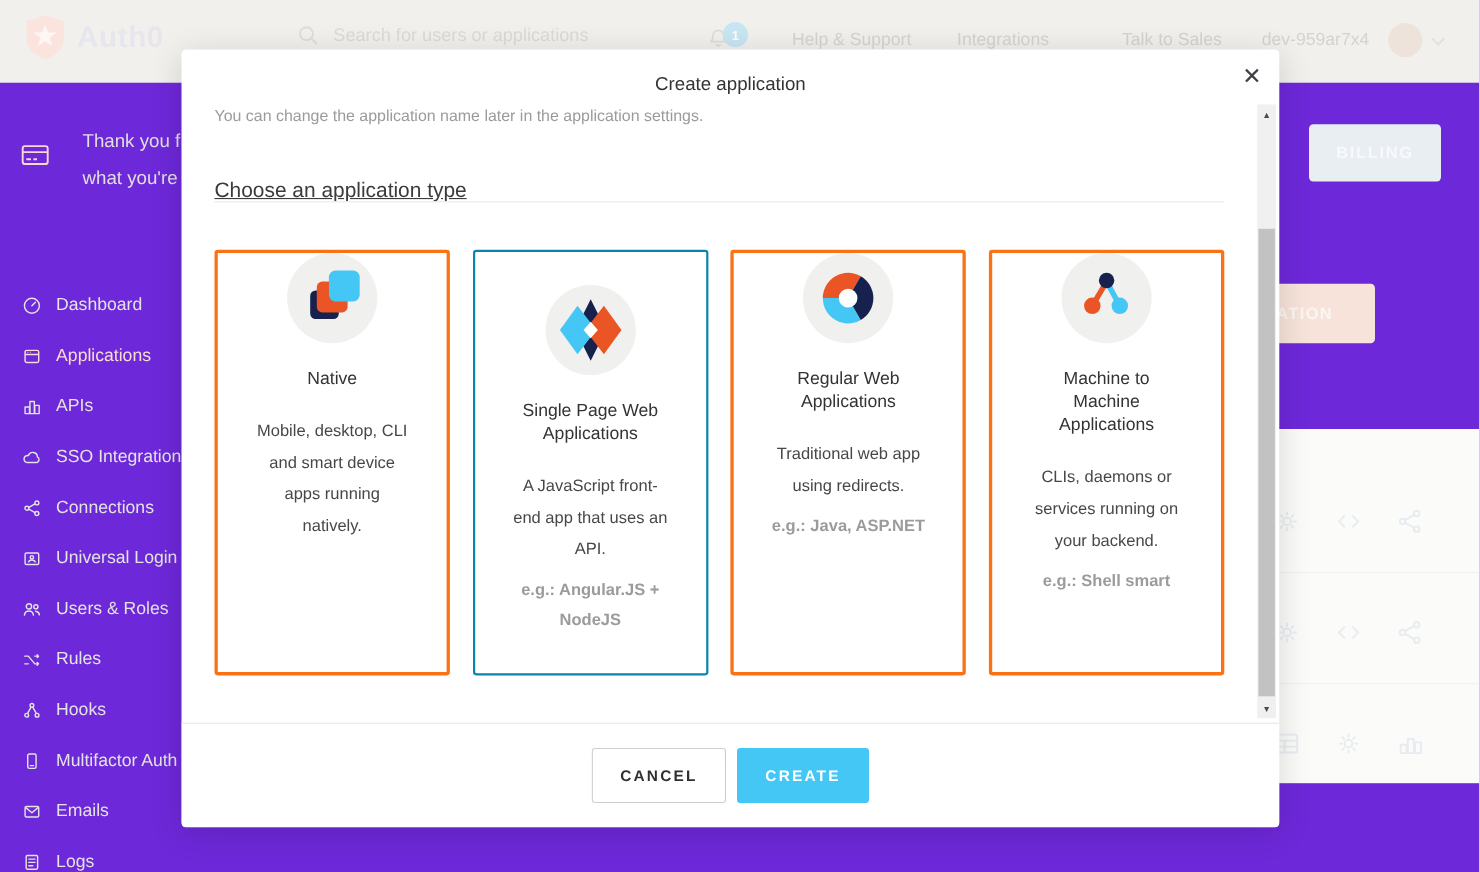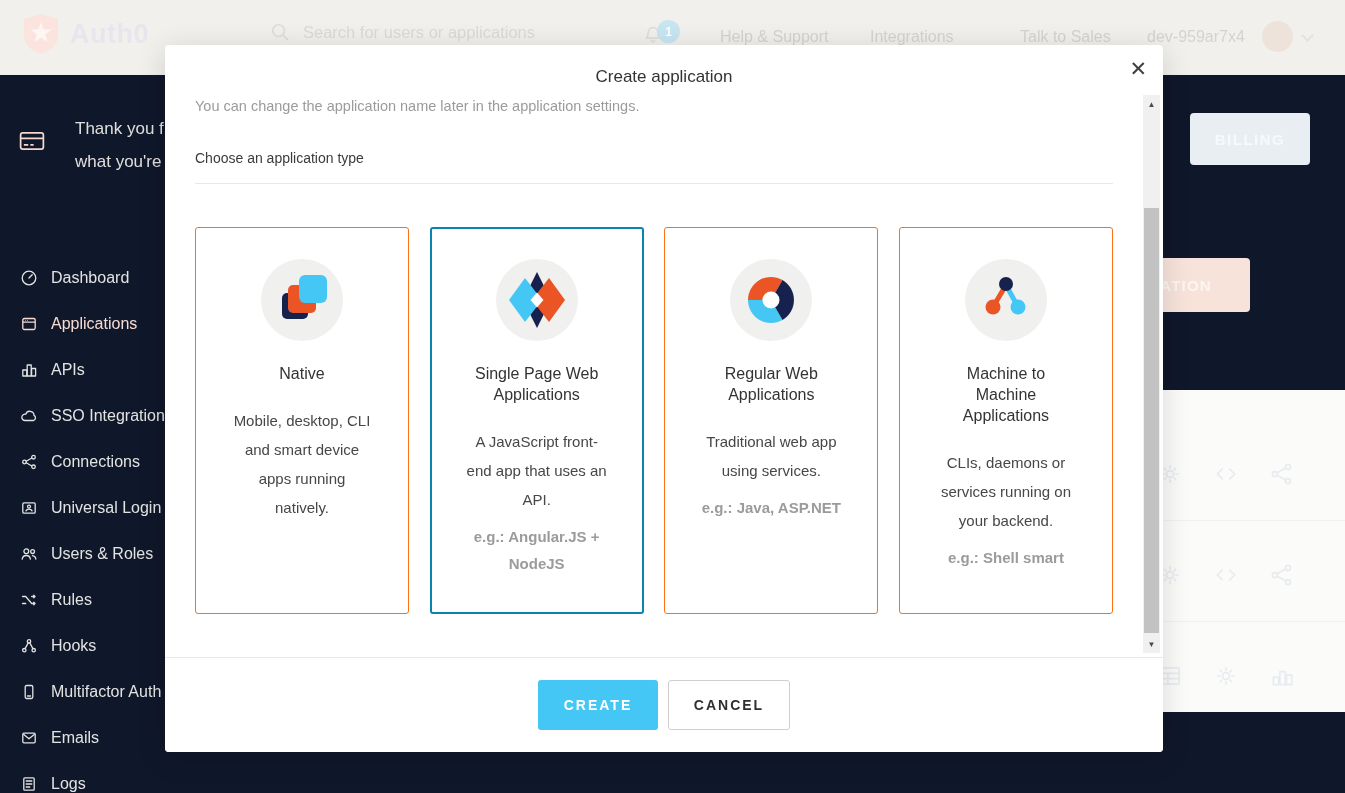--- a/index.html
+++ b/index.html
@@ -1,18 +1,18 @@
 <!DOCTYPE html>
 <html><head>
 <meta charset="utf-8">
 <style>
   * { margin:0; padding:0; box-sizing:border-box; }
   html,body { width:1345px; height:793px; }
   body { font-family:"Liberation Sans", sans-serif; background:#f4f3f1; }
-  #app { position:relative; width:1345px; height:793px; overflow:hidden; background:#0f172a; }
+  #app { position:relative; width:1345px; height:793px; overflow:hidden; background:#6d28d9; }
   svg { display:block; }
 
   
   .topnav { position:absolute; left:0; top:0; width:1345px; height:75px; background:#f2f0ed; border-bottom:1px solid #efedea; }
   .logo { position:absolute; left:22px; top:13px; display:flex; align-items:center; }
   .logo-text { margin-left:10px; font-size:27px; font-weight:bold; color:#e7e6ed; letter-spacing:.5px; }
   .search-wrap { position:absolute; left:270px; top:22px; display:flex; align-items:center; }
   .search-input { border:none; outline:none; background:transparent; font-size:16.5px; width:300px; margin-left:12px; color:#b9b8b5; font-family:"Liberation Sans",sans-serif; }
   .search-input::placeholder { color:#dbdad7; opacity:1; }
   .bell { position:absolute; left:643px; top:25px; color:#dcdbd8; }
@@ -34,25 +34,25 @@
   .bg-panel { position:absolute; left:1140px; top:390px; width:205px; height:322px; background:#fbfbf9; }
   .bg-panel .sep { position:absolute; left:0; width:205px; border-top:1px solid #f2f1ee; }
   .bg-icon { position:absolute; color:#e7ecf1; }
 
   
   .backdrop { position:absolute; inset:0; background:rgba(255,255,255,0); }
   .modal { position:absolute; left:165px; top:45px; width:998px; height:707px; background:#fff; border-radius:4px; box-shadow:0 5px 30px rgba(0,0,0,.14); overflow:hidden; }
   .modal-title { position:absolute; top:22px; left:0; width:100%; text-align:center; font-size:17px; font-weight:500; color:#333; }
   .modal-close { position:absolute; top:10px; right:12px; font-size:21px; color:#3c3f44; background:none; border:none; cursor:pointer; font-family:"DejaVu Sans",sans-serif; font-weight:300; line-height:1; padding:4px; }
   .modal-sub { position:absolute; top:53px; left:30px; font-size:14.5px; color:#9b9b9b; }
-  .modal-heading { position:absolute; top:105px; left:30px; font-size:14px; color:#3b3b3b; }
+  .modal-heading { position:absolute; top:118px; left:30px; font-size:19px; color:#3b3b3b;text-decoration:underline; }
   .modal-divider { position:absolute; top:138px; left:30px; width:918px; border-top:1px solid #e8e8e8; }
 
   .cards { position:absolute; top:182px; left:30px; width:918px; height:387px; display:flex; justify-content:space-between; }
-  .card { width:214px; height:387px; background:#fff; border:1px solid #f97316; border-radius:3px; text-align:center; padding-top:31px; cursor:pointer; }
+  .card { width:214px; height:387px; background:#fff; border:3px solid #f97316; border-radius:3px; text-align:center; cursor:pointer; }
   .card.selected { border:2px solid #0a84ae; padding-top:30px; }
   .card-circle { width:82px; height:82px; border-radius:50%; background:#f0f0ef; margin:0 auto; display:flex; align-items:center; justify-content:center; }
   .card-title { margin-top:22px; font-size:16px; font-weight:500; color:#333; line-height:21px; white-space:pre-line; }
   .card-desc { margin-top:22px; font-size:15px; color:#474747; line-height:29px; white-space:pre-line; }
   .card-ex { margin-top:9px; font-size:15px; color:#9b9b9b; line-height:27px; white-space:pre-line;font-weight:bold; }
 
   .mscroll { position:absolute; left:978px; top:50px; width:17px; height:558px; background:#f0f0f0; }
   .mscroll .arr { position:absolute; left:0; width:17px; height:14px; display:flex; align-items:center; justify-content:center; font-size:8px; color:#4a4a4a; cursor:pointer; }
   .mscroll .arr.up { top:2px; }
   .mscroll .arr.down { bottom:2px; }
@@ -352,21 +352,21 @@
               <path d="M40 40 L51.5 20.1 A23 23 0 0 0 17 40 Z" fill="#eb5424"></path>
               <path d="M40 40 L17 40 A23 23 0 0 0 51.5 59.9 Z" fill="#44c7f4"></path>
               <path d="M40 40 L51.5 59.9 A23 23 0 0 0 51.5 20.1 Z" fill="#16214d"></path>
               <circle cx="40" cy="40" r="8.5" fill="#ffffff"></circle>
             </svg>
           </span>
         </div>
         <div class="card-title">Regular Web
 Applications</div>
         <div class="card-desc">Traditional web app
-using services.</div>
+using redirects.</div>
         <div class="card-ex">e.g.: Java, ASP.NET</div>
       </div>
 
       <div class="card">
         <div class="card-circle">
           <span>
             <svg width="80" height="80" viewBox="0 0 80 80">
               <line x1="40" y1="25" x2="27" y2="47" stroke="#eb5424" stroke-width="5"></line>
               <line x1="40" y1="25" x2="52" y2="47" stroke="#44c7f4" stroke-width="5"></line>
               <circle cx="40" cy="24" r="7" fill="#16214d"></circle>
@@ -386,18 +386,18 @@
 
     </div>
 
     <div class="mscroll">
       <div class="arr up">▲</div>
       <div class="thumb"></div>
       <div class="arr down">▼</div>
     </div>
 
     <div class="modal-footer">
+      <button class="btn btn-cancel">CANCEL</button>
       <button class="btn btn-create">CREATE</button>
-      <button class="btn btn-cancel">CANCEL</button>
     </div>
   </div>
 
 </div>
 
 </body></html>

